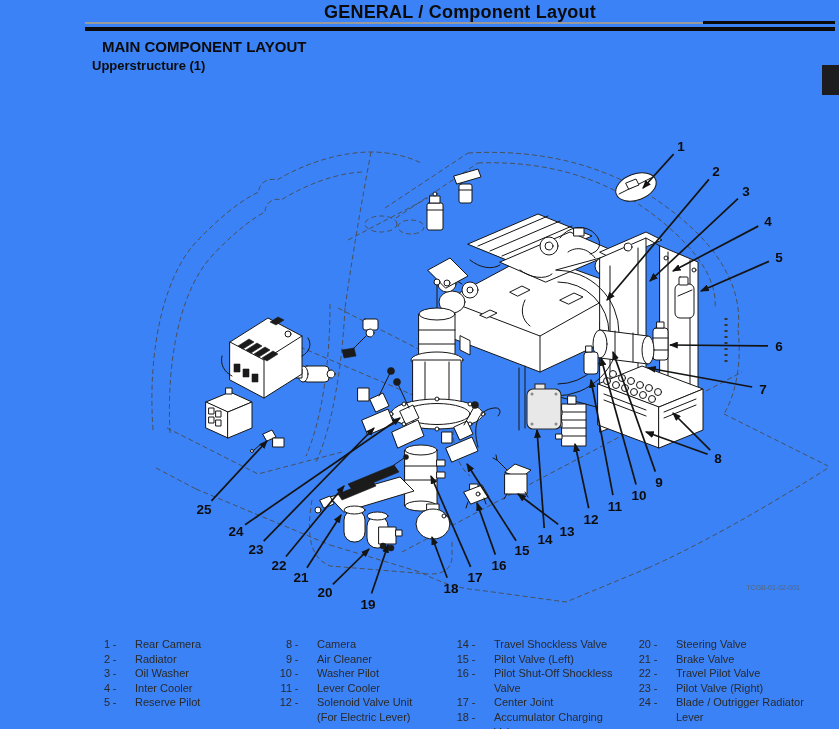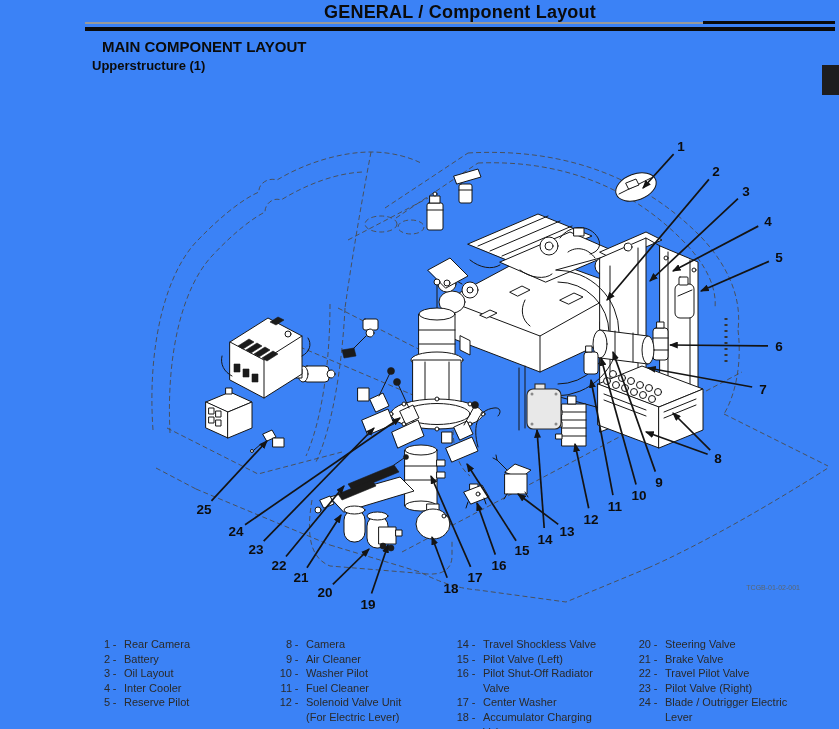--- a/index.html
+++ b/index.html
@@ -22,21 +22,21 @@
   .pg{fill:#e8e8e8;stroke:#2a2a2a;stroke-width:1.1;}
   .cl-line{stroke:#141414;stroke-width:1.7;}
   .cl-num{font-family:"Liberation Sans",sans-serif;font-size:13.5px;font-weight:bold;fill:#0d0d0d;}
   .fig-code{font-family:"Liberation Sans",sans-serif;font-size:7px;fill:#5a6670;}
   #legend{position:absolute;left:0;top:0;width:839px;height:729px;pointer-events:none;}
   .lcol{position:absolute;top:637px;font-size:11px;line-height:14.6px;color:#2a2a2a;white-space:nowrap;}
   .lcol0{left:93px}.lcol1{left:275px}.lcol2{left:452px}.lcol3{left:634px}
   .lrow{display:flex;}
   .lnum{display:inline-block;width:17px;text-align:right;}
   .lhy{display:inline-block;width:9px;text-align:center;}
-  .llab{margin-left:5px;}
+  .llab{margin-left:16px;}
 </style>
 </head>
 <body>
 
 <div id="page">
 
   <div class="hdr-title">GENERAL / Component Layout</div>
   <div class="rule-thin"></div>
   <div class="rule-thin-dark"></div>
   <div class="rule-thick"></div>
@@ -453,26 +453,26 @@
   <div id="legend">
       <div class="lcol lcol0">
         <div class="lrow">
           <span class="lnum">1</span>
           <span class="lhy">-</span>
           <span class="llab">Rear Camera</span>
         </div>
         <div class="lrow">
           <span class="lnum">2</span>
           <span class="lhy">-</span>
-          <span class="llab">Battery</span>
+          <span class="llab">Radiator</span>
         </div>
         <div class="lrow">
           <span class="lnum">3</span>
           <span class="lhy">-</span>
-          <span class="llab">Oil Layout</span>
+          <span class="llab">Oil Washer</span>
         </div>
         <div class="lrow">
           <span class="lnum"></span>
           <span class="lhy"></span>
           <span class="llab"></span>
         </div>
         <div class="lrow">
           <span class="lnum">4</span>
           <span class="lhy">-</span>
           <span class="llab">Inter Cooler</span>
@@ -505,21 +505,21 @@
           <span class="llab">Washer Pilot</span>
         </div>
         <div class="lrow">
           <span class="lnum"></span>
           <span class="lhy"></span>
           <span class="llab"></span>
         </div>
         <div class="lrow">
           <span class="lnum">11</span>
           <span class="lhy">-</span>
-          <span class="llab">Fuel Cleaner</span>
+          <span class="llab">Lever Cooler</span>
         </div>
         <div class="lrow">
           <span class="lnum">12</span>
           <span class="lhy">-</span>
           <span class="llab">Solenoid Valve Unit</span>
         </div>
         <div class="lrow">
           <span class="lnum"></span>
           <span class="lhy"></span>
           <span class="llab">(For Electric Lever)</span>
@@ -532,31 +532,31 @@
           <span class="llab">Travel Shockless Valve</span>
         </div>
         <div class="lrow">
           <span class="lnum">15</span>
           <span class="lhy">-</span>
           <span class="llab">Pilot Valve (Left)</span>
         </div>
         <div class="lrow">
           <span class="lnum">16</span>
           <span class="lhy">-</span>
-          <span class="llab">Pilot Shut-Off Radiator</span>
+          <span class="llab">Pilot Shut-Off Shockless</span>
         </div>
         <div class="lrow">
           <span class="lnum"></span>
           <span class="lhy"></span>
           <span class="llab">Valve</span>
         </div>
         <div class="lrow">
           <span class="lnum">17</span>
           <span class="lhy">-</span>
-          <span class="llab">Center Washer</span>
+          <span class="llab">Center Joint</span>
         </div>
         <div class="lrow">
           <span class="lnum">18</span>
           <span class="lhy">-</span>
           <span class="llab">Accumulator Charging</span>
         </div>
         <div class="lrow">
           <span class="lnum"></span>
           <span class="lhy"></span>
           <span class="llab">Valve</span>
@@ -584,21 +584,21 @@
           <span class="llab"></span>
         </div>
         <div class="lrow">
           <span class="lnum">23</span>
           <span class="lhy">-</span>
           <span class="llab">Pilot Valve (Right)</span>
         </div>
         <div class="lrow">
           <span class="lnum">24</span>
           <span class="lhy">-</span>
-          <span class="llab">Blade / Outrigger Electric</span>
+          <span class="llab">Blade / Outrigger Radiator</span>
         </div>
         <div class="lrow">
           <span class="lnum"></span>
           <span class="lhy"></span>
           <span class="llab">Lever</span>
         </div>
       </div>
     </div>
 
 </div>

